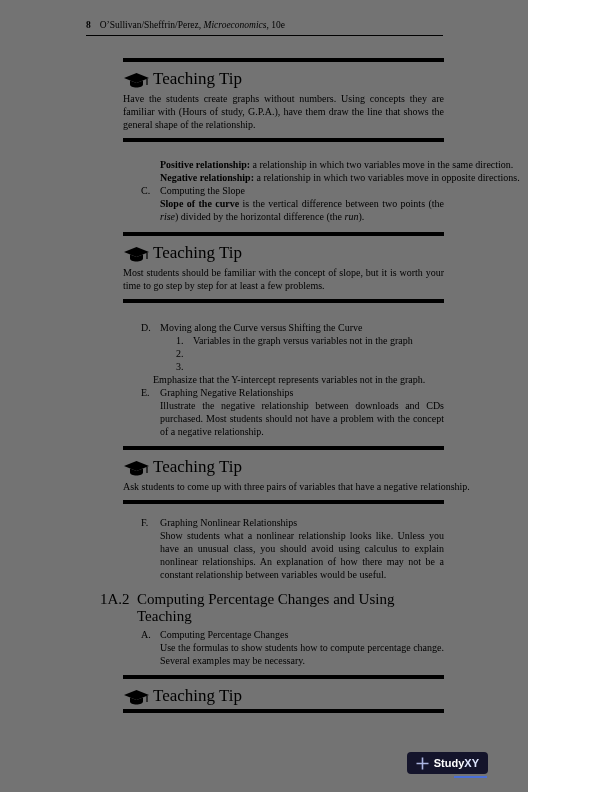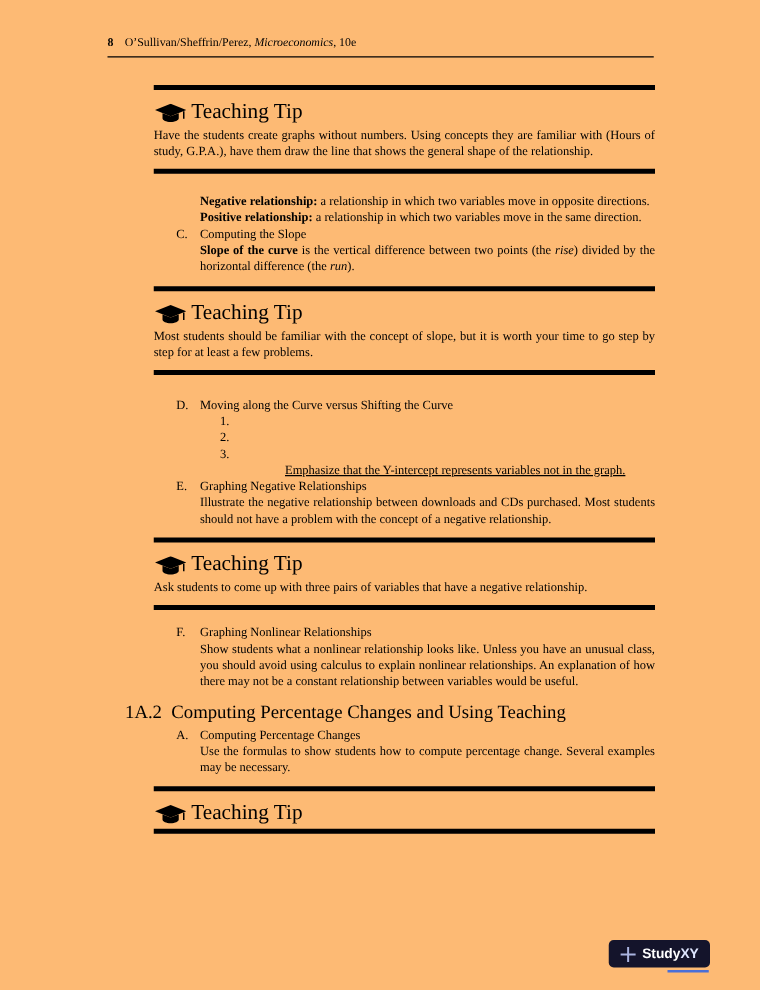--- a/index.html
+++ b/index.html
@@ -1,24 +1,24 @@
 <!DOCTYPE html>
 <html><head>
 <meta charset="utf-8">
 <style>
   * { margin:0; padding:0; box-sizing:border-box; }
   html,body { background:#ffffff; }
   .page {
     position:relative;
-    width:608px; height:792px;
-    background:#fdba74;
+    width:528px; height:792px;
+    background:#737373;
     color:#000;
     font-family:"Liberation Serif","DejaVu Serif",serif;
     overflow:hidden;
-    padding-top:30px;
+    padding-top:20px;
   }
 
   
   .hdr {
     margin:0 85px 0 86px;
     padding-bottom:5px;
     border-bottom:1px solid #000;
     font-size:9.5px;
     white-space:nowrap;
   }
@@ -41,21 +41,21 @@
   .body {
     font-size:10px; line-height:13px;
   }
   .j { text-align:justify; }
   .tip .body { margin-bottom:7px; }
 
   
   .oline { font-size:10px; line-height:13px; }
   .nowrap { white-space:nowrap; }
   .ind37 { margin-left:37px; }
-  .ind70 { margin-left:105px;text-decoration:underline; }
+  .ind70 { margin-left:30px; }
   .row { display:flex; font-size:10px; line-height:13px; }
   .lbl1 { margin-left:18px; width:19px; flex:none; }
   .lbl2 { margin-left:53px; width:17px; flex:none; }
   .txt { flex:1; }
 
   
   .tip1 { margin-top:22px; }
   .blk1 { margin-top:16px; }
   .tip2 { margin-top:9px; }
   .blk2 { margin-top:18px; }
@@ -107,22 +107,22 @@
             <path d="M23 6 V12" stroke="#000" stroke-width="1.2" fill="none"></path>
           </svg>
       </span>
       <span>Teaching Tip</span>
     </div>
     <p class="body j">Have the students create graphs without numbers. Using concepts they are familiar with (Hours of study, G.P.A.), have them draw the line that shows the general shape of the relationship.</p>
     <div class="bar"></div>
   </section>
 
   <div class="content blk1">
+    <p class="oline ind37 nowrap"><span class="b">Positive relationship:</span><span> a relationship in which two variables move in the same direction.</span></p>
     <p class="oline ind37 nowrap"><span class="b">Negative relationship:</span><span> a relationship in which two variables move in opposite directions.</span></p>
-    <p class="oline ind37 nowrap"><span class="b">Positive relationship:</span><span> a relationship in which two variables move in the same direction.</span></p>
     <div class="row">
       <span class="lbl1">C.</span>
       <span class="txt">Computing the Slope</span>
     </div>
     <p class="oline ind37 j"><span class="b">Slope of the curve</span><span> is the vertical difference between two points (the </span><span class="i">rise</span><span>) divided by the horizontal difference (the </span><span class="i">run</span><span>).</span></p>
   </div>
 
   <section class="content tip tip2">
     <div class="bar"></div>
     <div class="tip-head">
@@ -139,20 +139,21 @@
     <div class="bar"></div>
   </section>
 
   <div class="content blk2">
     <div class="row nowrap">
       <span class="lbl1">D.</span>
       <span class="txt">Moving along the Curve versus Shifting the Curve</span>
     </div>
     <div class="row nowrap">
       <span class="lbl2">1.</span>
+      <span class="txt">Variables in the graph versus variables not in the graph</span>
     </div>
     <div class="row nowrap">
       <span class="lbl2">2.</span>
     </div>
     <div class="row nowrap">
       <span class="lbl2">3.</span>
     </div>
     <p class="oline ind70 nowrap">Emphasize that the Y-intercept represents variables not in the graph.</p>
     <div class="row nowrap">
       <span class="lbl1">E.</span>

